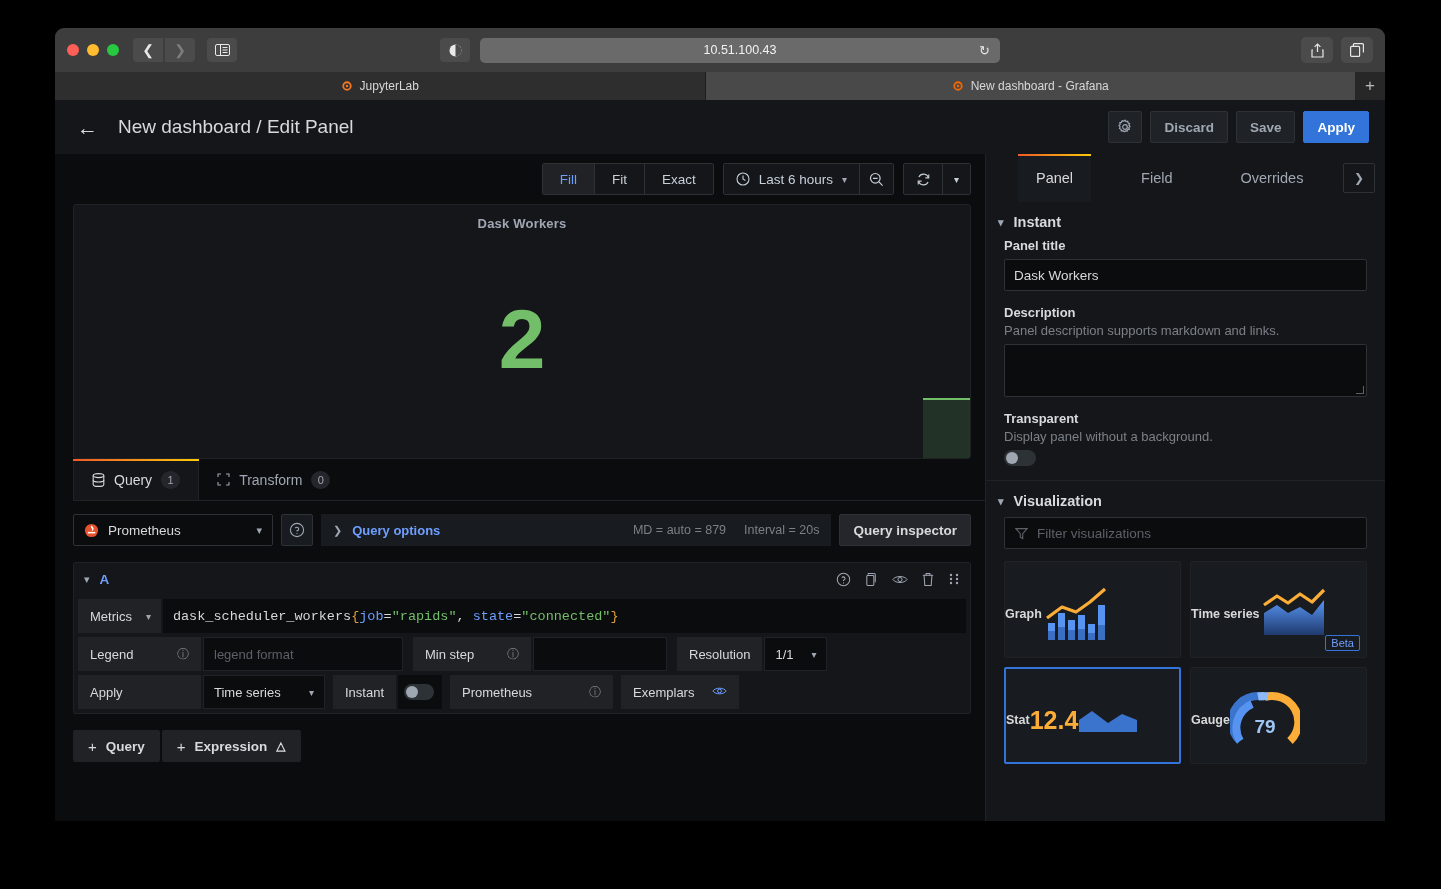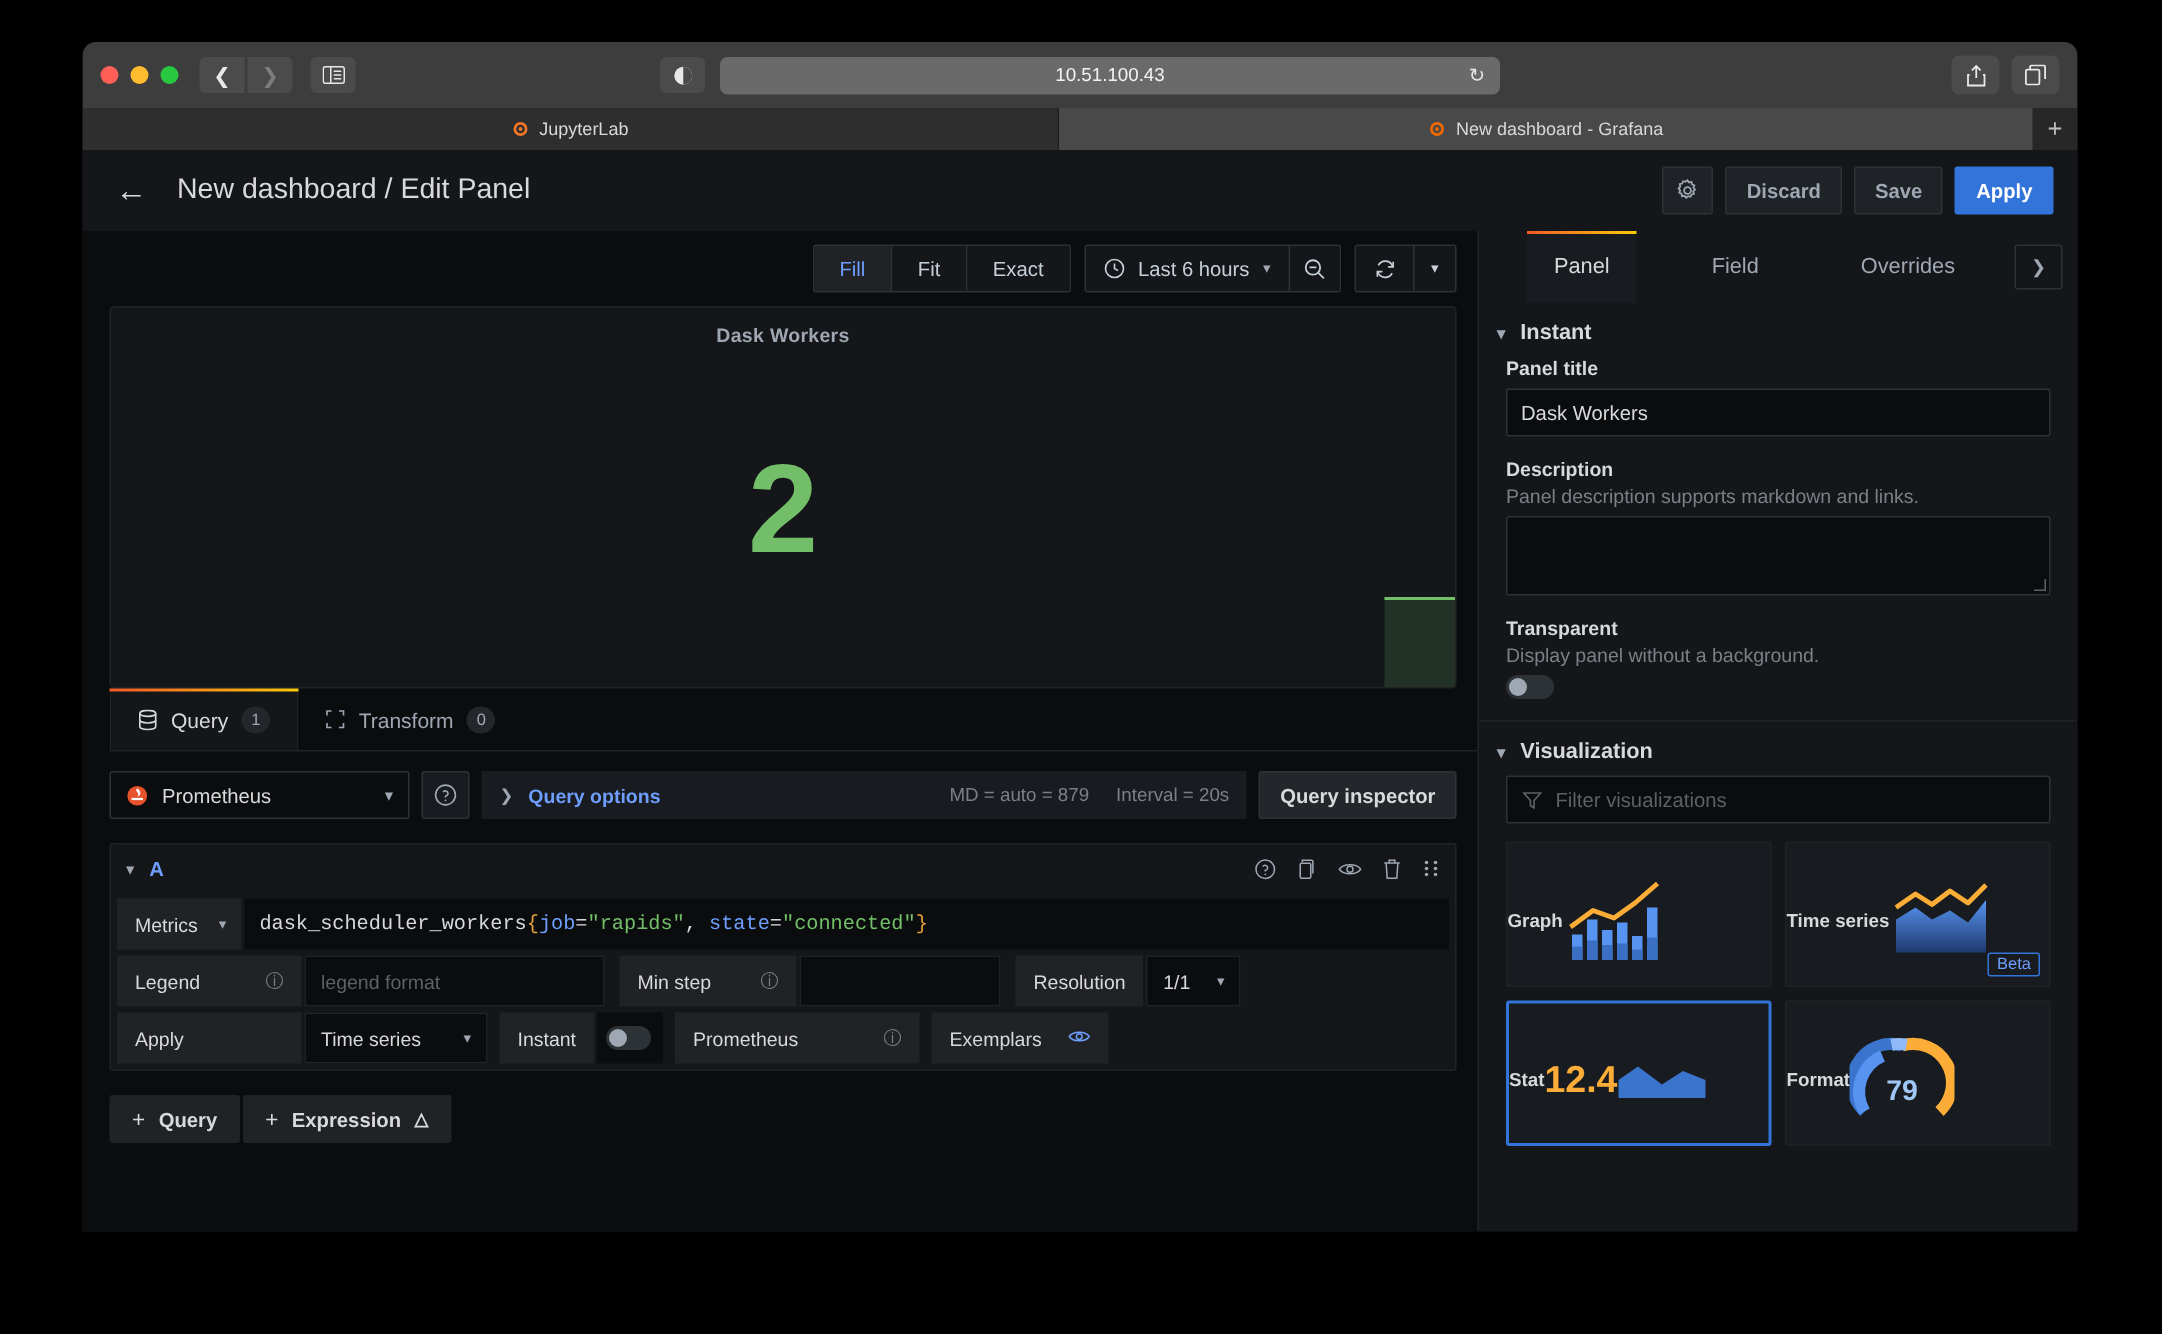--- a/index.html
+++ b/index.html
@@ -710,21 +710,21 @@
 
           <div class="viz-card selected">
             <div class="viz-card-title">Stat</div>
             <div class="stat-num">12.4</div>
             <svg width="60" height="26" viewBox="0 0 60 26">
               <path d="M1,13 L14,4 L30,16 L44,7 L59,13 L59,25 L1,25 Z" fill="#3a74cc"></path>
             </svg>
           </div>
 
           <div class="viz-card">
-            <div class="viz-card-title">Format</div>
+            <div class="viz-card-title">Gauge</div>
             <svg width="70" height="62" viewBox="0 0 70 62">
               <path d="M10 52 A26 26 0 0 1 35 8" fill="none" stroke="#3a74cc" stroke-width="8"></path>
               <path d="M35 8 A26 26 0 0 1 60 52" fill="none" stroke="#fbad37" stroke-width="8"></path>
               <path d="M10 52 A26 26 0 0 1 22 15" fill="none" stroke="#5794f2" stroke-width="8"></path>
               <path d="M28 7.5 A26 26 0 0 1 38 7.5" fill="none" stroke="#8fb9f7" stroke-width="8"></path>
               <text x="35" y="44" text-anchor="middle" font-family="Liberation Sans, sans-serif" font-size="19" font-weight="bold" fill="#9fc6f5">79</text>
             </svg>
           </div>
 
         </div>

